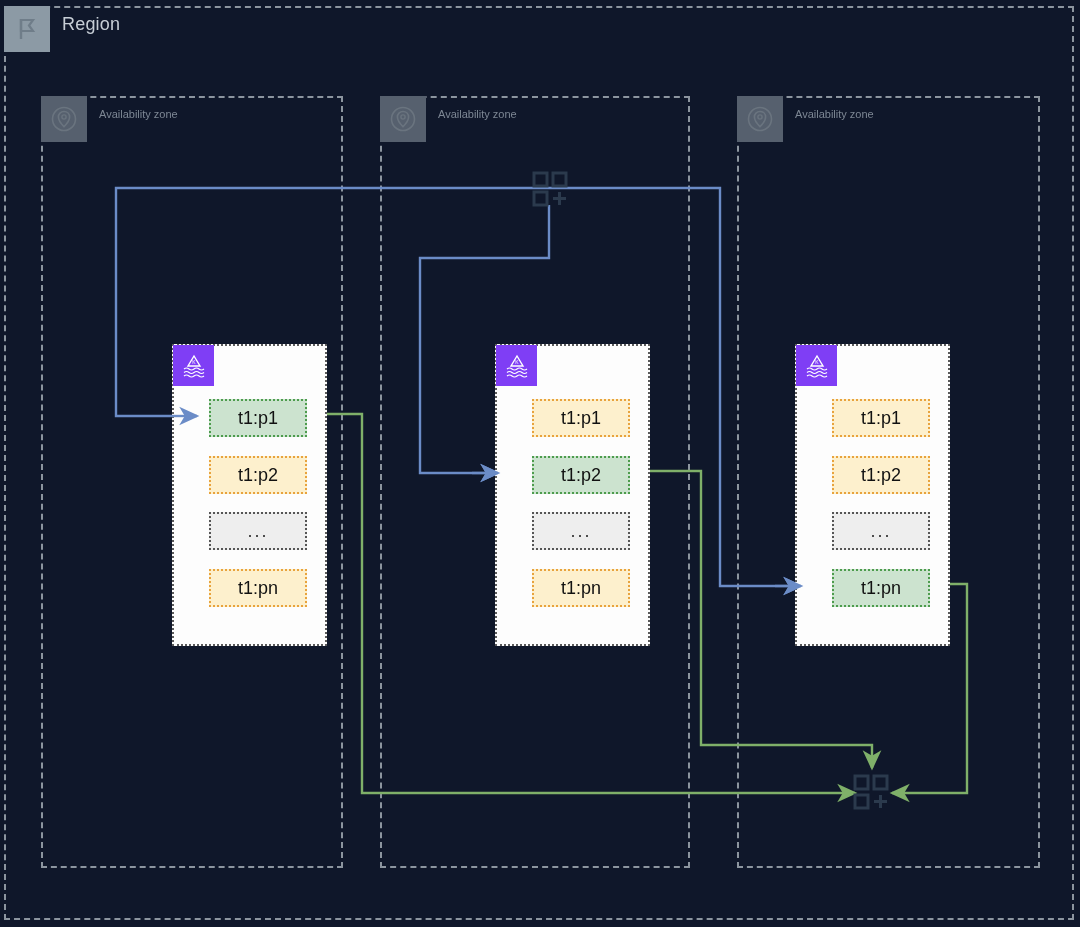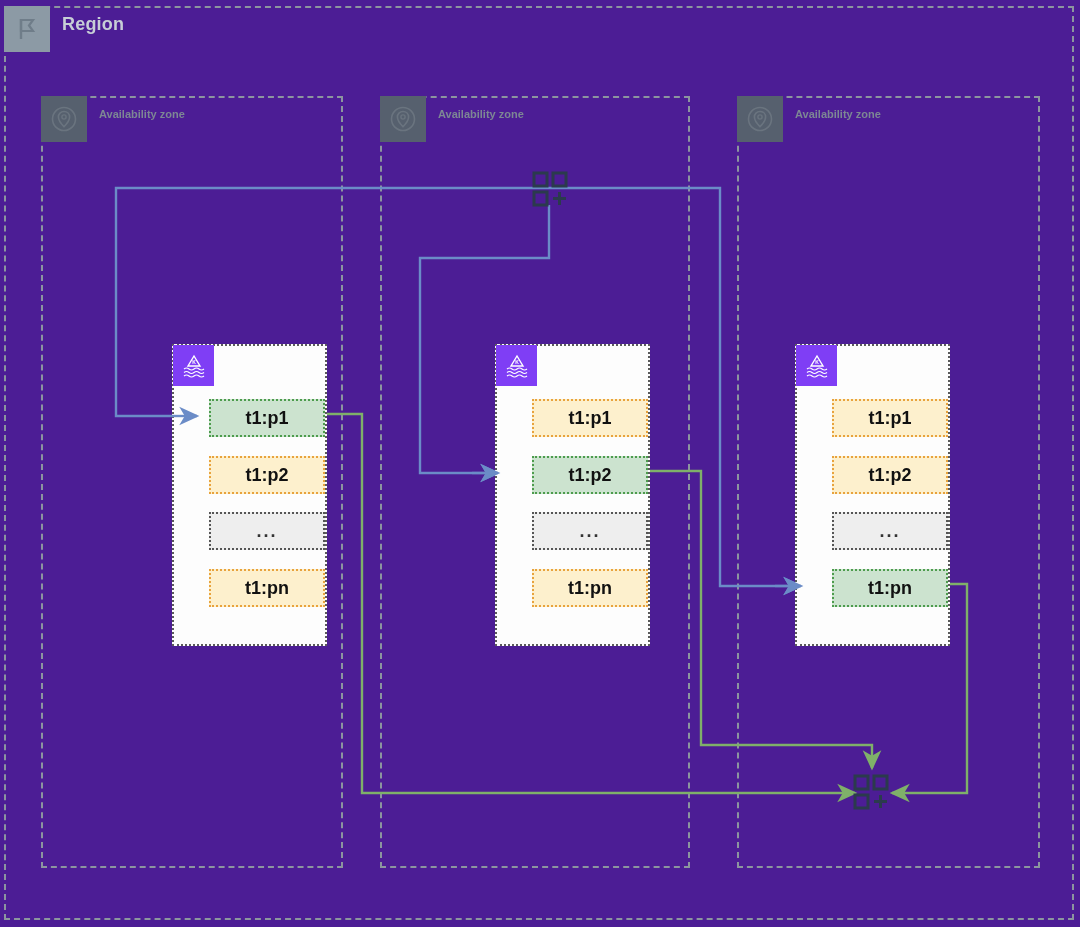--- a/index.html
+++ b/index.html
@@ -7,23 +7,22 @@
     padding: 0;
     background: #000000;
   }
   body {
     font-family: "Liberation Sans", sans-serif;
   }
   #canvas {
     position: relative;
     width: 1080px;
     height: 927px;
-    background: #4c1d95;
+    background: #0f172a;
     overflow: hidden;
-    font-weight: bold;
   }
   
   .region-box {
     position: absolute;
     left: 4px;
     top: 6px;
     width: 1070px;
     height: 914px;
     border: 2px dashed #8c959f;
     box-sizing: border-box;
@@ -90,21 +89,21 @@
     width: 41px;
     height: 41px;
     background: #7f3ef5;
     display: flex;
     align-items: center;
     justify-content: center;
   }
   .partition {
     position: absolute;
     left: 35px;
-    width: 116px;
+    width: 98px;
     height: 38px;
     box-sizing: border-box;
     display: flex;
     align-items: center;
     justify-content: center;
     font-size: 18px;
     color: #111111;
   }
   .p-yellow {
     background: #fdf0cd;

